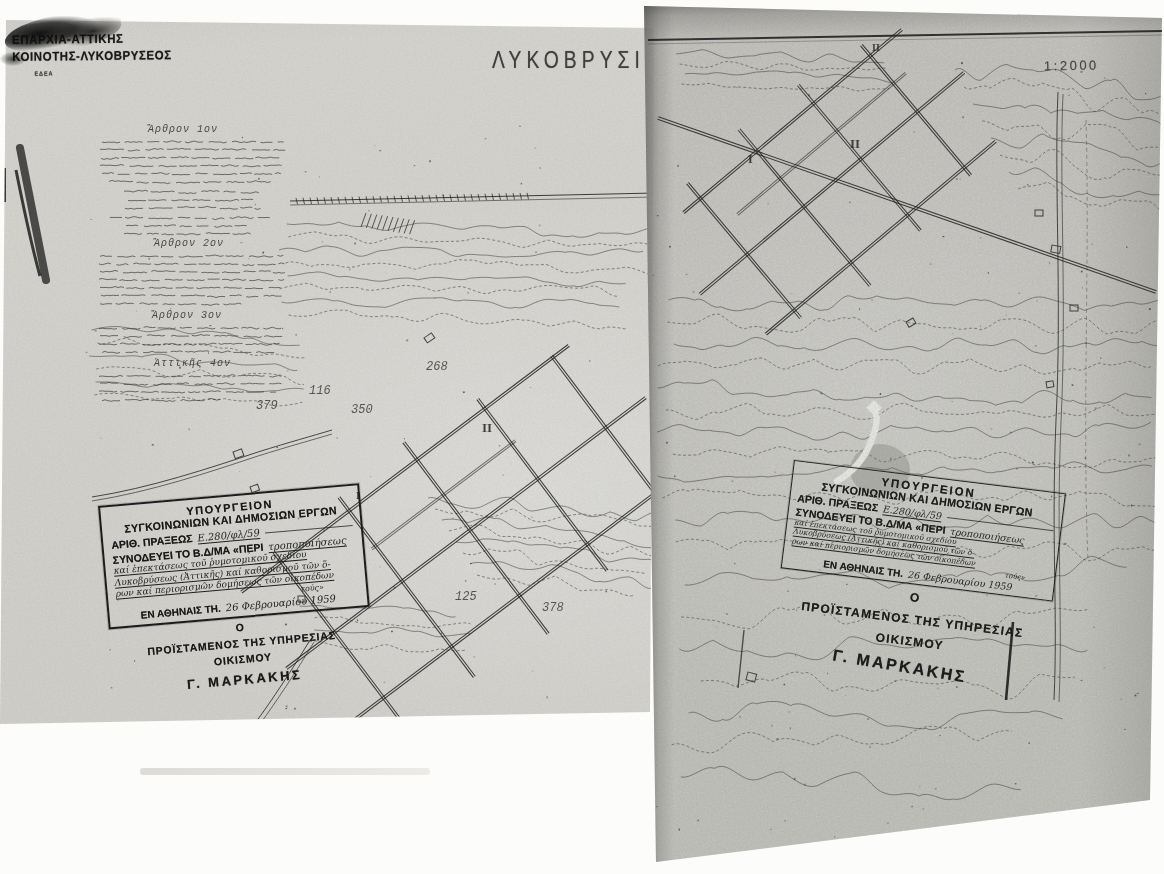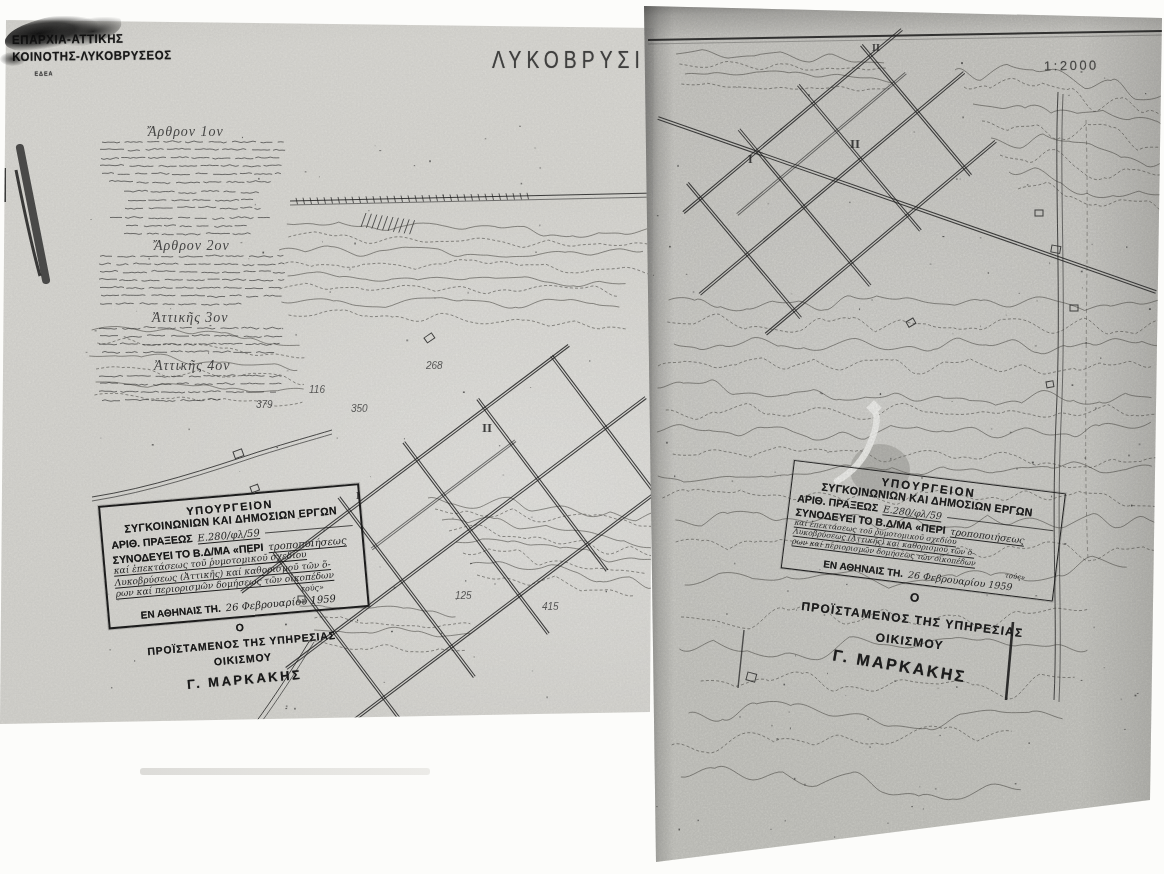--- a/index.html
+++ b/index.html
@@ -48,22 +48,22 @@
   .map-title{position:absolute;left:492px;top:47px;color:#232323;
     font-size:23px;font-weight:500;letter-spacing:6px;
     transform:scaleX(.84);transform-origin:left top;opacity:.85;
     text-shadow:0 0 1px rgba(0,0,0,.5);}
   .map-scale{position:absolute;left:1044px;top:58px;color:#2e2e2c;
     font-size:13px;letter-spacing:2.5px;opacity:.85;transform:rotate(-1.2deg);
     text-shadow:0 0 1px rgba(0,0,0,.4);}
 
   
   .decree{position:absolute;left:96px;top:126px;width:192px;height:292px;}
-  .decree .hdr{position:absolute;font-family:Liberation Serif, serif;
-    font-style:italic;font-size:14px;color:#2a2a2a;opacity:.85;letter-spacing:1px;}
+  .decree .hdr{position:absolute;font-family:Liberation Mono, monospace;
+    font-style:italic;font-size:10px;color:#2a2a2a;opacity:.85;letter-spacing:1px;}
   .decree svg{position:absolute;left:0;top:0;}
 
   
   .stamp{position:absolute;color:#141414;}
   .stamp .s-c{text-align:center;}
   .stamp .s-b{font-weight:bold;text-shadow:0 0 .6px rgba(0,0,0,.6);}
   .stamp .hw{font-family:"DejaVu Serif",serif;font-style:italic;color:#1b1b1b;}
   .stamp .u{text-decoration:underline;text-underline-offset:2px;}
   .stamp .s-row{display:flex;align-items:baseline;gap:5px;white-space:nowrap;}
   .stamp .rule{flex:1;border-bottom:1px solid rgba(20,20,20,.75);transform:translateY(-2px);}
@@ -91,21 +91,21 @@
   .stamp-right .hw{font-size:9.5px;}
   .stamp-right .subj{font-size:7.6px;line-height:9.4px;}
   .stamp-right .tr{font-size:7px;line-height:8px;padding-right:22px;}
   .stamp-right .date-row{font-size:10px;justify-content:center;margin-top:1px;}
   .stamp-right .low{margin-top:5px;font-size:12px;line-height:17px;letter-spacing:1.2px;}
   .stamp-right .sig{font-size:16px;font-weight:bold;letter-spacing:2.5px;margin-top:8px;margin-left:-14px;
       text-align:center;transform:rotate(2.5deg);text-shadow:0 0 .8px rgba(0,0,0,.6);}
 
   
   .blk{position:absolute;font-family:"Liberation Serif",serif;font-weight:600;color:#1f1f1f;opacity:.85;}
-  .elev{position:absolute;font-family:Liberation Sans, sans-serif;font-style:italic;font-size:10px;color:#333;opacity:.8;}
+  .elev{position:absolute;font-family:Liberation Mono, monospace;font-style:italic;font-size:12px;color:#333;opacity:.8;}
 
   .smudge-bottom{position:absolute;left:140px;top:768px;width:290px;height:7px;z-index:0;
     background:linear-gradient(90deg,#d2d1cd,#e6e5e1);opacity:.75;border-radius:3px;}
 </style>
 </head>
 <body>
 
 <div class="page noselect">
 
   <div class="smudge-bottom"></div>
@@ -322,21 +322,21 @@
       <div class="tiny">ΕΔΕΑ</div>
     </div>
     <div class="blotch"></div>
     <div class="blotch2"></div>
 
     <div class="map-title">ΛΥΚΟΒΡΥΣΙΣ</div>
 
     <div class="decree">
       <span class="hdr" style="left:52px;top:-2px">Ἄρθρον 1ον</span>
       <span class="hdr" style="left:58px;top:112px">Ἄρθρον 2ον</span>
-      <span class="hdr" style="left:56px;top:184px">Ἀττικῆς 3ον</span>
+      <span class="hdr" style="left:56px;top:184px">Ἄρθρον 3ον</span>
       <span class="hdr" style="left:58px;top:232px">Ἀττικῆς 4ον</span>
       <svg id="squiggles" width="192" height="292">
           <g id="sq">
             <path d="M6.0,16.1 q3,0.9 6,0 q3,0.4 6,0 q3,1.6 6,0M28.6,16.3 q3,-1.4 6,0 q3,-1.1 6,0 q3,-1.3 6,0M51.3,15.7 q3,0.4 6,0 q3,-0.3 6,0M67.4,15.5 q3,1.4 6,0 q3,-1.5 6,0 q3,1.5 6,0M89.0,15.9 q3,1.9 6,0 q3,-1.8 6,0 q3,0.6 6,0M112.7,16.0 q3,-1.0 6,0 q3,0.1 6,0 q3,1.9 6,0M136.0,15.8 q3,-1.4 6,0 q3,1.6 6,0 q3,1.4 6,0 q3,-1.3 6,0M164.4,16.3 q3,1.0 6,0 q3,-0.0 6,0M181.7,16.1 q3,-0.7 6,0" fill="none" stroke="#222" stroke-width="0.75" opacity="0.8"></path>
             <path d="M4.0,23.3 q3,0.2 6,0 q3,-0.9 6,0 q3,0.4 6,0 q3,-0.3 6,0M31.8,24.5 q3,1.0 6,0 q3,-1.2 6,0M49.6,23.4 q3,1.7 6,0 q3,-1.8 6,0 q3,-1.6 6,0M70.9,23.2 q3,0.3 6,0 q3,-1.2 6,0 q3,-1.7 6,0 q3,-0.4 6,0M98.7,23.3 q3,0.1 6,0 q3,-1.2 6,0 q3,-0.6 6,0 q3,1.7 6,0M126.2,23.5 q3,-1.3 6,0 q3,-1.2 6,0 q3,1.3 6,0 q3,-1.6 6,0M156.1,23.8 q3,0.2 6,0 q3,0.5 6,0 q3,0.7 6,0M177.1,24.3 q3,-1.8 6,0 q3,-0.3 6,0" fill="none" stroke="#222" stroke-width="0.75" opacity="0.8"></path>
             <path d="M5.0,32.5 q3,1.8 6,0 q3,1.7 6,0 q3,-1.8 6,0M25.3,31.5 q3,0.1 6,0 q3,1.6 6,0 q3,1.1 6,0 q3,-0.4 6,0M52.0,31.5 q3,1.9 6,0 q3,1.7 6,0 q3,-0.8 6,0M74.7,31.6 q3,0.2 6,0 q3,-1.8 6,0 q3,-1.5 6,0M95.4,31.8 q3,1.4 6,0 q3,-0.5 6,0 q3,-0.7 6,0M116.4,32.2 q3,1.7 6,0 q3,0.6 6,0 q3,-0.4 6,0M139.3,32.6 q3,-0.8 6,0 q3,-1.5 6,0 q3,0.4 6,0M159.3,31.8 q3,-1.7 6,0 q3,0.5 6,0 q3,-1.4 6,0 q3,0.1 6,0" fill="none" stroke="#222" stroke-width="0.75" opacity="0.8"></path>
             <path d="M4.0,39.4 q3,-0.7 6,0 q3,-0.6 6,0 q3,0.6 6,0 q3,-1.8 6,0M33.4,40.1 q3,0.6 6,0 q3,-1.3 6,0 q3,1.0 6,0 q3,0.7 6,0M62.6,40.2 q3,-1.6 6,0 q3,1.2 6,0 q3,0.2 6,0M83.1,39.8 q3,1.2 6,0 q3,1.1 6,0 q3,0.8 6,0M104.6,39.6 q3,-0.4 6,0 q3,-1.1 6,0 q3,-0.3 6,0M124.7,39.6 q3,1.4 6,0 q3,-1.8 6,0 q3,1.5 6,0M146.7,40.3 q3,-1.1 6,0 q3,1.0 6,0 q3,-1.1 6,0M167.5,39.4 q3,1.3 6,0 q3,-0.5 6,0 q3,-1.0 6,0" fill="none" stroke="#222" stroke-width="0.75" opacity="0.8"></path>
             <path d="M6.0,47.4 q3,-0.4 6,0 q3,-1.7 6,0M21.7,48.4 q3,-0.2 6,0 q3,-0.3 6,0M39.2,47.7 q3,-1.2 6,0 q3,0.3 6,0M55.4,47.4 q3,0.0 6,0 q3,-1.6 6,0 q3,1.9 6,0M75.9,48.5 q3,0.3 6,0 q3,0.7 6,0 q3,0.4 6,0M99.5,47.6 q3,-1.1 6,0 q3,-0.0 6,0M117.1,48.3 q3,0.1 6,0 q3,0.6 6,0 q3,0.5 6,0 q3,-1.6 6,0M143.9,47.4 q3,0.4 6,0 q3,-1.2 6,0M158.2,48.3 q3,-0.9 6,0 q3,-1.3 6,0 q3,-1.0 6,0M178.9,47.7 q3,-2.0 6,0" fill="none" stroke="#222" stroke-width="0.75" opacity="0.8"></path>
             <path d="M13.0,55.4 q3,-2.0 6,0 q3,-1.3 6,0 q3,-0.6 6,0 q3,0.7 6,0M40.6,56.6 q3,-1.2 6,0 q3,1.2 6,0M56.3,56.7 q3,-0.8 6,0 q3,0.4 6,0 q3,2.0 6,0M80.0,56.8 q3,-1.2 6,0 q3,0.8 6,0 q3,-1.2 6,0 q3,-1.4 6,0M107.3,55.8 q3,1.9 6,0 q3,0.1 6,0 q3,0.9 6,0M130.4,56.4 q3,-1.9 6,0 q3,-1.8 6,0 q3,-0.3 6,0M150.7,55.6 q3,1.4 6,0 q3,-1.9 6,0 q3,0.5 6,0 q3,1.8 6,0" fill="none" stroke="#222" stroke-width="0.75" opacity="0.8"></path>
             <path d="M28.0,65.2 q3,-0.1 6,0 q3,1.7 6,0 q3,-1.8 6,0 q3,-1.9 6,0M54.6,65.7 q3,0.7 6,0 q3,1.2 6,0 q3,-0.4 6,0 q3,-1.2 6,0M82.4,66.8 q3,0.8 6,0 q3,1.6 6,0 q3,1.4 6,0M105.2,65.4 q3,-1.0 6,0 q3,-1.9 6,0 q3,-1.4 6,0M127.5,65.8 q3,-1.5 6,0 q3,0.4 6,0M144.8,66.7 q3,0.7 6,0 q3,1.1 6,0 q3,-1.9 6,0" fill="none" stroke="#222" stroke-width="0.75" opacity="0.8"></path>
@@ -388,21 +388,21 @@
       </div>
       <div class="s-c s-b low">Ο</div>
       <div class="s-c s-b low">ΠΡΟΪΣΤΑΜΕΝΟΣ ΤΗΣ ΥΠΗΡΕΣΙΑΣ</div>
       <div class="s-c s-b low">ΟΙΚΙΣΜΟΥ</div>
       <div class="sig">Γ. ΜΑΡΚΑΚΗΣ</div>
     </div>
 
     <span class="blk" style="left:356px;top:490px;font-size:10px">I</span>
     <span class="blk" style="left:482px;top:420px;font-size:13px">II</span>
     <span class="elev" style="left:455px;top:590px">125</span>
-    <span class="elev" style="left:542px;top:601px">415</span>
+    <span class="elev" style="left:542px;top:601px">378</span>
     <span class="elev" style="left:256px;top:399px">379</span>
     <span class="elev" style="left:309px;top:384px">116</span>
     <span class="elev" style="left:351px;top:403px">350</span>
     <span class="elev" style="left:426px;top:360px">268</span>
   </div>
 
   <div class="sheet sheet-right"></div>
 
   <div class="layer lyr-4">
     <svg class="art" id="art-right" width="1164" height="874">

